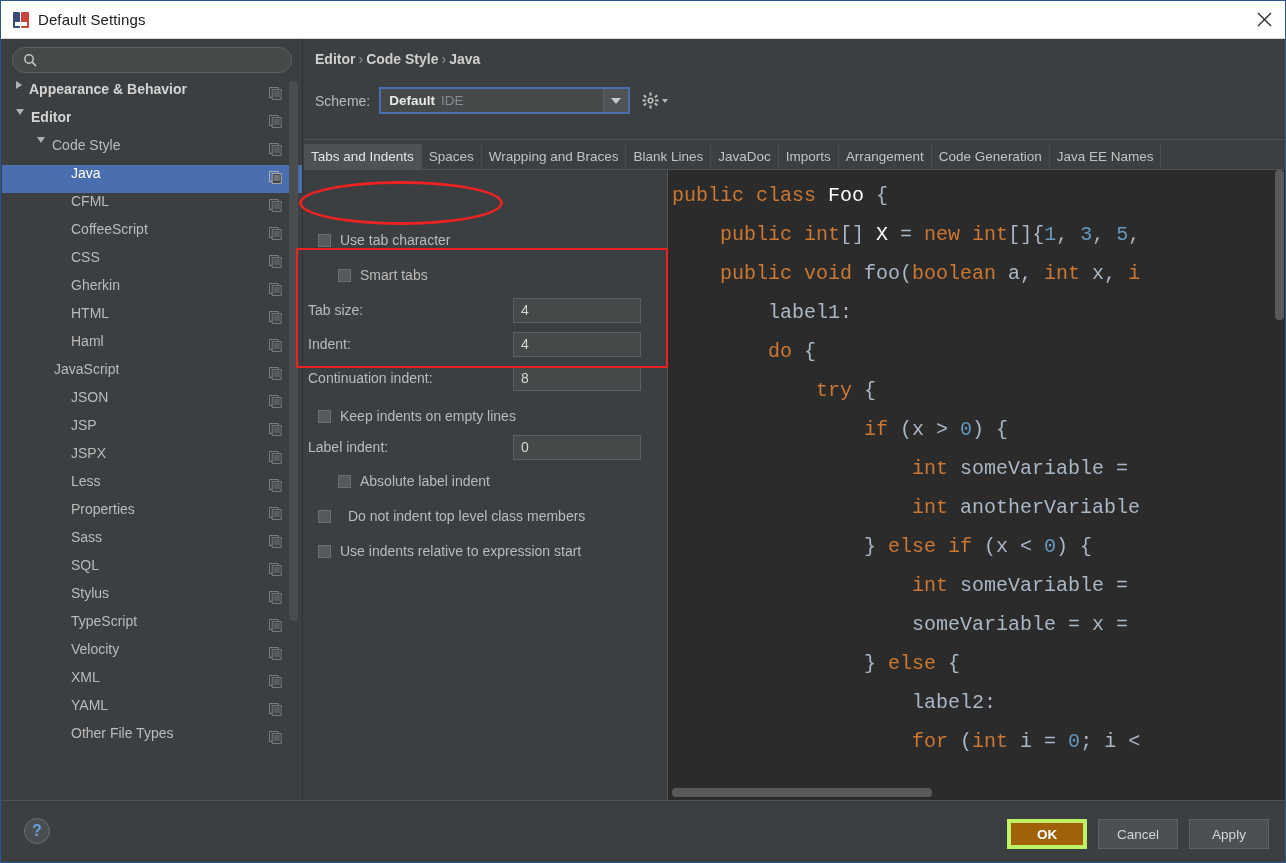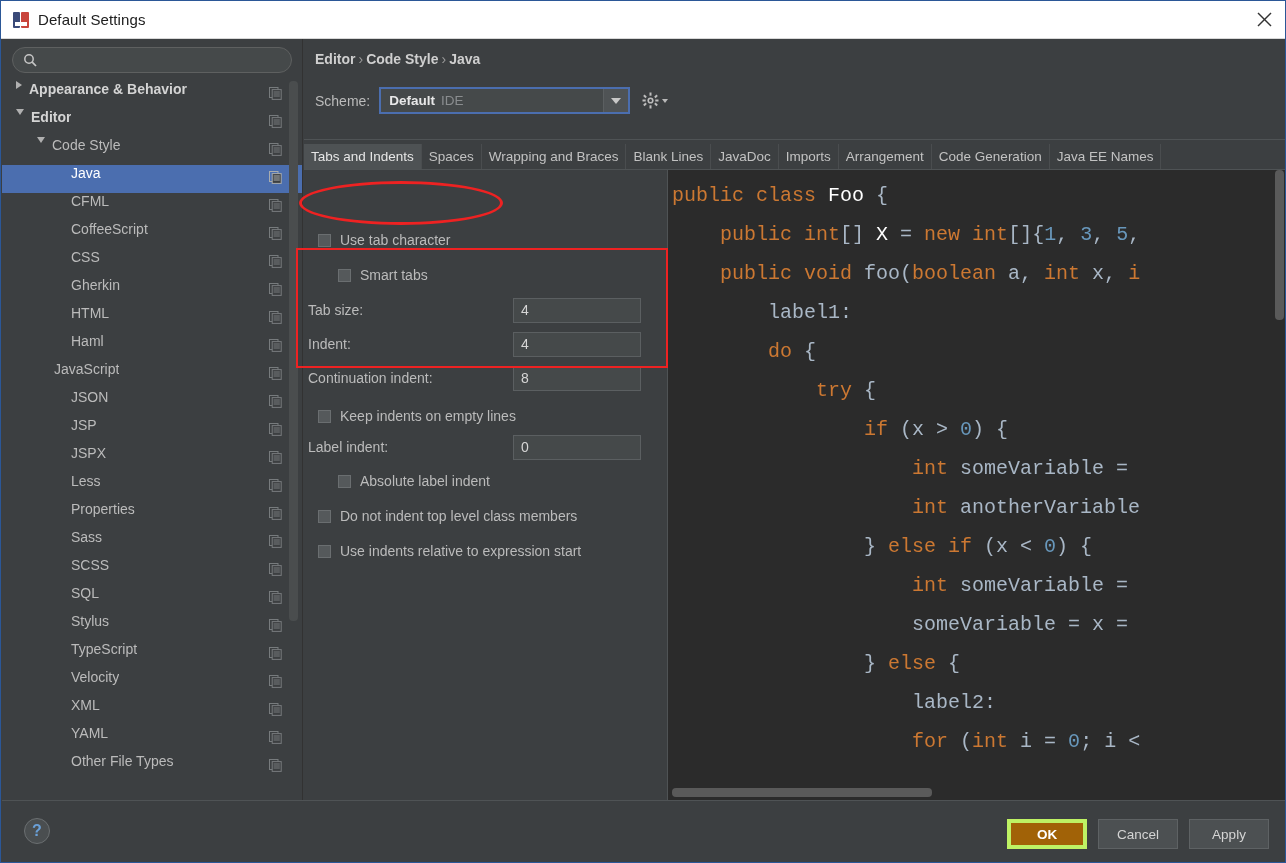--- a/index.html
+++ b/index.html
@@ -519,31 +519,20 @@
               <rect x="0.5" y="0.5" width="8.5" height="10" fill="none" stroke="#a8acae"></rect>
               <rect x="3.2" y="2.6" width="9" height="9.8" fill="#3c3f41" stroke="#a8acae"></rect>
               <line x1="4.6" y1="5" x2="10.8" y2="5" stroke="#a8acae"></line>
               <line x1="4.6" y1="7" x2="10.8" y2="7" stroke="#a8acae"></line>
               <line x1="4.6" y1="9" x2="10.8" y2="9" stroke="#a8acae"></line>
             </svg></span>
         </div>
         <div class="tree-row" style="padding-left: 56px;">
           <span class="arrow none"></span>
           <span class="lbl">Sass</span>
-          <span class="copy-ic"><svg width="13" height="13" viewBox="0 0 13 13">
-              <rect x="0.5" y="0.5" width="8.5" height="10" fill="none" stroke="#a8acae"></rect>
-              <rect x="3.2" y="2.6" width="9" height="9.8" fill="#3c3f41" stroke="#a8acae"></rect>
-              <line x1="4.6" y1="5" x2="10.8" y2="5" stroke="#a8acae"></line>
-              <line x1="4.6" y1="7" x2="10.8" y2="7" stroke="#a8acae"></line>
-              <line x1="4.6" y1="9" x2="10.8" y2="9" stroke="#a8acae"></line>
-            </svg></span>
-        </div>
-        <div class="tree-row" style="padding-left: 56px;">
-          <span class="arrow none"></span>
-          <span class="lbl">SCSS</span>
           <span class="copy-ic"><svg width="13" height="13" viewBox="0 0 13 13">
               <rect x="0.5" y="0.5" width="8.5" height="10" fill="none" stroke="#a8acae"></rect>
               <rect x="3.2" y="2.6" width="9" height="9.8" fill="#3c3f41" stroke="#a8acae"></rect>
               <line x1="4.6" y1="5" x2="10.8" y2="5" stroke="#a8acae"></line>
               <line x1="4.6" y1="7" x2="10.8" y2="7" stroke="#a8acae"></line>
               <line x1="4.6" y1="9" x2="10.8" y2="9" stroke="#a8acae"></line>
             </svg></span>
         </div>
         <div class="tree-row" style="padding-left: 56px;">
           <span class="arrow none"></span>
@@ -726,21 +715,21 @@
       <div style="position:absolute;left:4px;top:264px;" class="field-row">
         <span class="fl">Label indent:</span>
         <span class="spinner">0</span>
       </div>
 
       <div style="position:absolute;left:34px;top:299px;" class="cb-row">
         <span class="cbx"></span>
         <span>Absolute label indent</span>
       </div>
 
-      <div style="position:absolute;left:14px;top:334px;" class="cb-row">
+      <div style="position:absolute;left:14px;top:334px;gap:8px;" class="cb-row">
         <span class="cbx"></span>
         <span>Do not indent top level class members</span>
       </div>
 
       <div style="position:absolute;left:14px;top:369px;" class="cb-row">
         <span class="cbx"></span>
         <span>Use indents relative to expression start</span>
       </div>
 
     </div>

